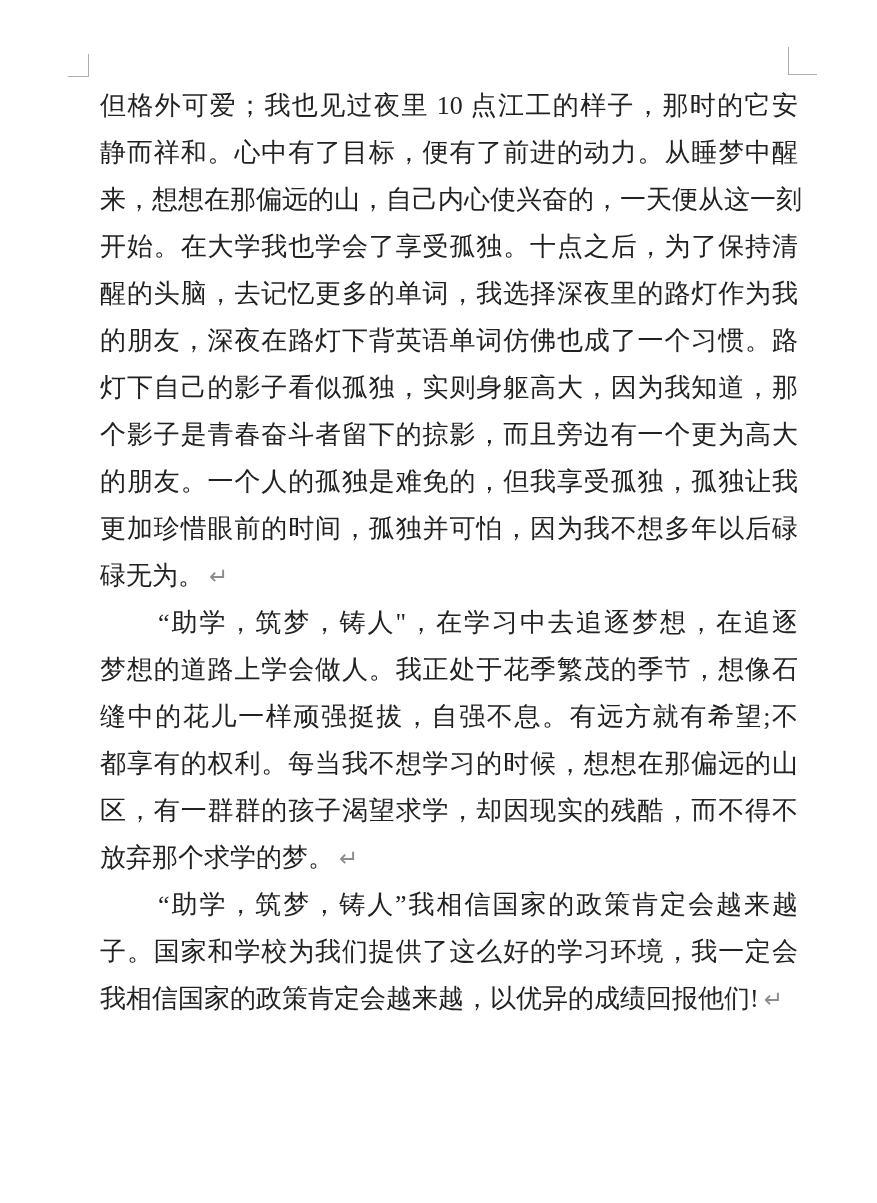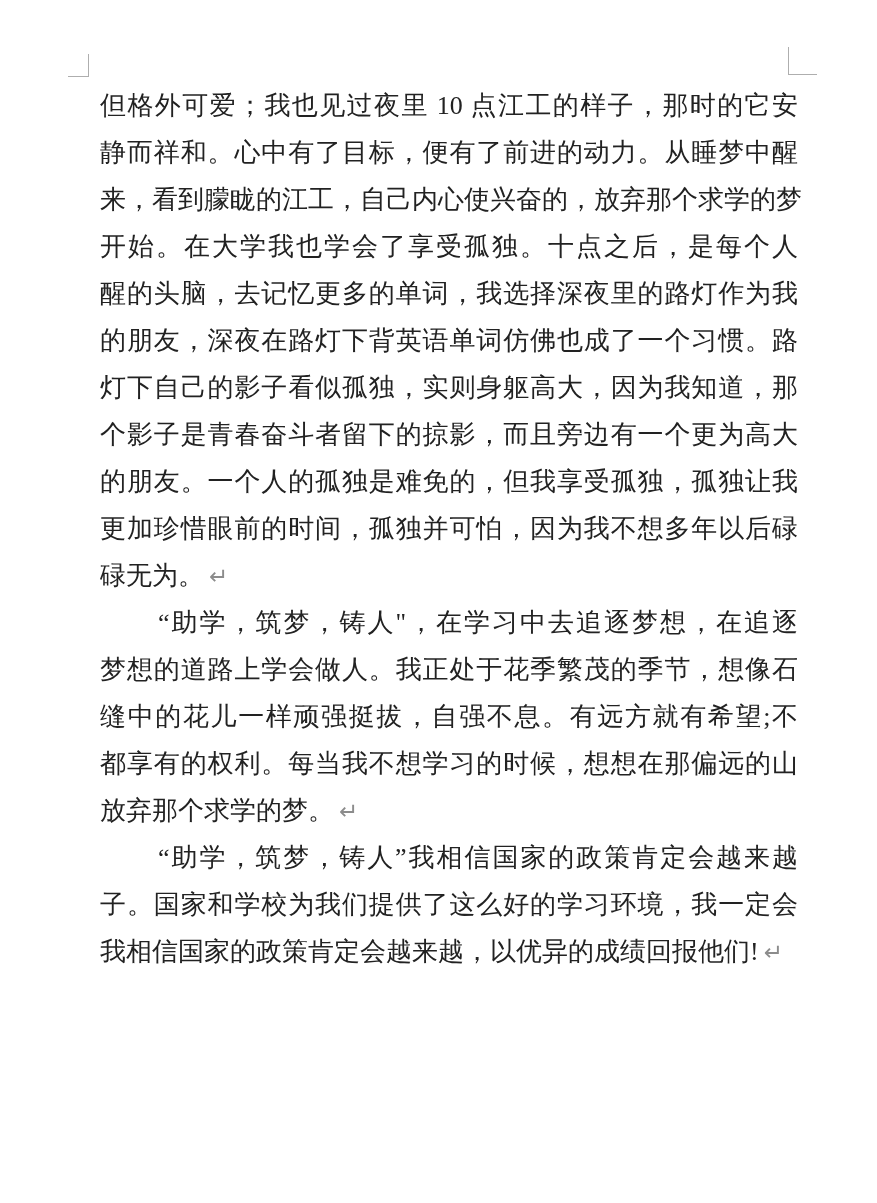--- a/index.html
+++ b/index.html
@@ -64,31 +64,32 @@
 </style>
 </head>
 <body>
 
 <div class="page">
   <div class="crop-tl"></div>
   <div class="crop-tr"></div>
   <div class="text-block">
       <div class="line"><span>但格外可爱；我也见过夜里 10 点江工的样子，那时的它安</span></div>
       <div class="line"><span>静而祥和。心中有了目标，便有了前进的动力。从睡梦中醒</span></div>
-      <div class="line"><span>来，看到朦眬的江工，自己内心使兴奋的，放弃那个求学的梦</span></div>
-      <div class="line"><span>开始。在大学我也学会了享受孤独。十点之后，是每个人</span></div>
+      <div class="line"><span>来，想想在那偏远的山，自己内心使兴奋的，一天便从这一刻</span></div>
+      <div class="line"><span>开始。在大学我也学会了享受孤独。十点之后，为了保持清</span></div>
       <div class="line"><span>醒的头脑，去记忆更多的单词，我选择深夜里的路灯作为我</span></div>
       <div class="line"><span>的朋友，深夜在路灯下背英语单词仿佛也成了一个习惯。路</span></div>
       <div class="line"><span>灯下自己的影子看似孤独，实则身躯高大，因为我知道，那</span></div>
       <div class="line"><span>个影子是青春奋斗者留下的掠影，而且旁边有一个更为高大</span></div>
       <div class="line"><span>的朋友。一个人的孤独是难免的，但我享受孤独，孤独让我</span></div>
       <div class="line"><span>更加珍惜眼前的时间，孤独并可怕，因为我不想多年以后碌</span></div>
       <div class="line endp"><span>碌无为。</span><span class="pmark">↵</span></div>
       <div class="line indent"><span>“助学，筑梦，铸人"，在学习中去追逐梦想，在追逐</span></div>
       <div class="line"><span>梦想的道路上学会做人。我正处于花季繁茂的季节，想像石</span></div>
       <div class="line"><span>缝中的花儿一样顽强挺拔，自强不息。有远方就有希望;不</span></div>
       <div class="line"><span>都享有的权利。每当我不想学习的时候，想想在那偏远的山</span></div>
+      <div class="line"><span>区，有一群群的孩子渴望求学，却因现实的残酷，而不得不</span></div>
       <div class="line endp"><span>放弃那个求学的梦。</span><span class="pmark">↵</span></div>
       <div class="line indent"><span>“助学，筑梦，铸人”我相信国家的政策肯定会越来越</span></div>
       <div class="line"><span>子。国家和学校为我们提供了这么好的学习环境，我一定会</span></div>
       <div class="line endp"><span>我相信国家的政策肯定会越来越，以优异的成绩回报他们!</span><span class="pmark">↵</span></div>
     </div>
 </div>
 
 </body></html>

